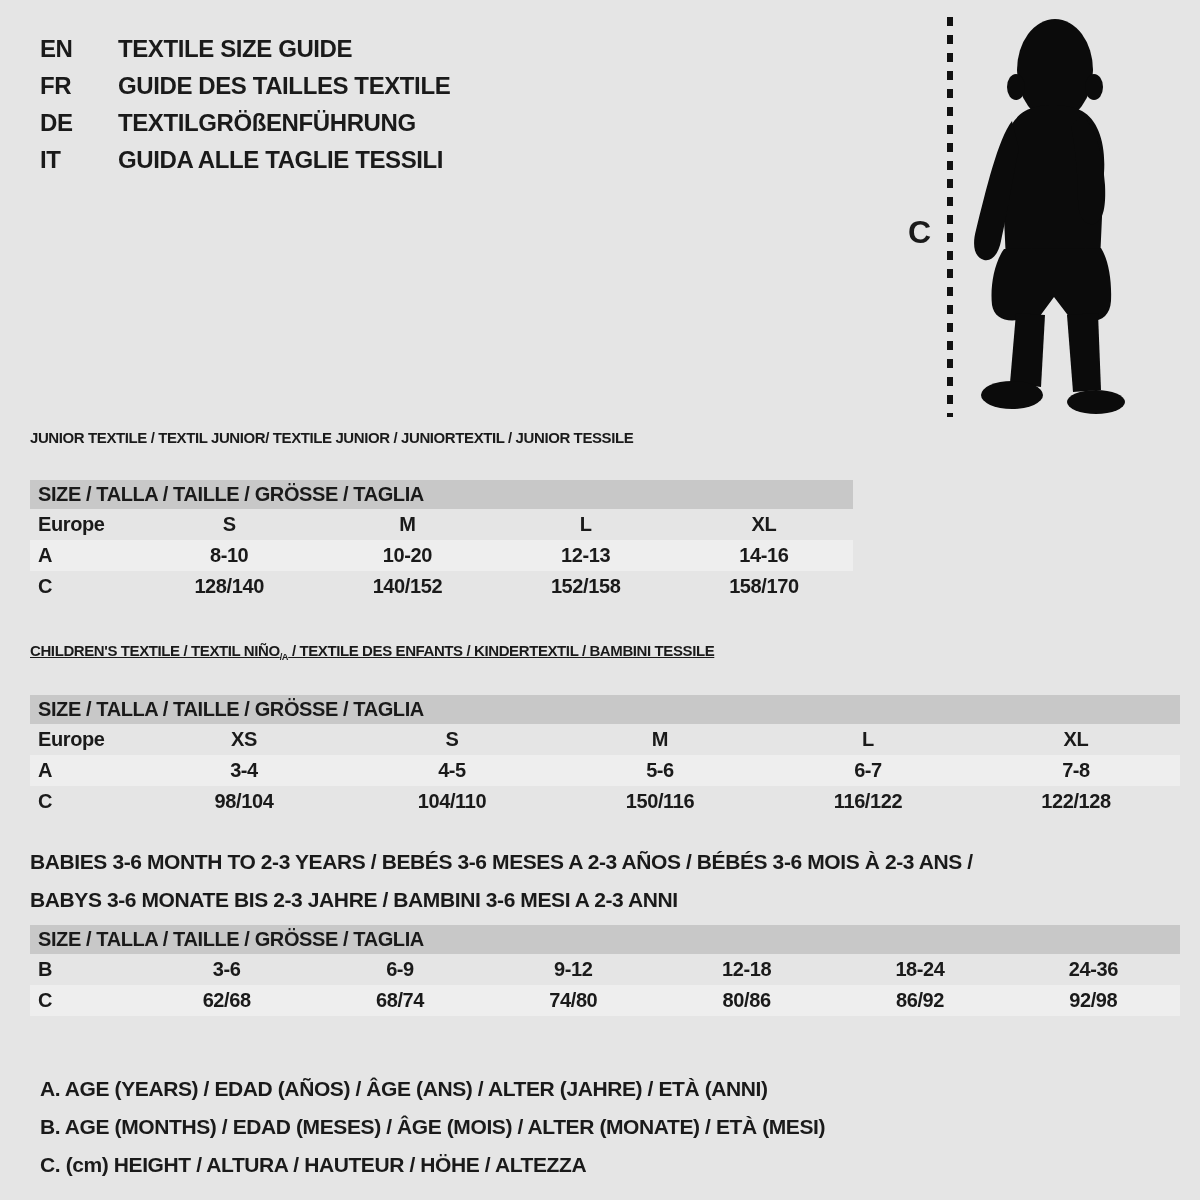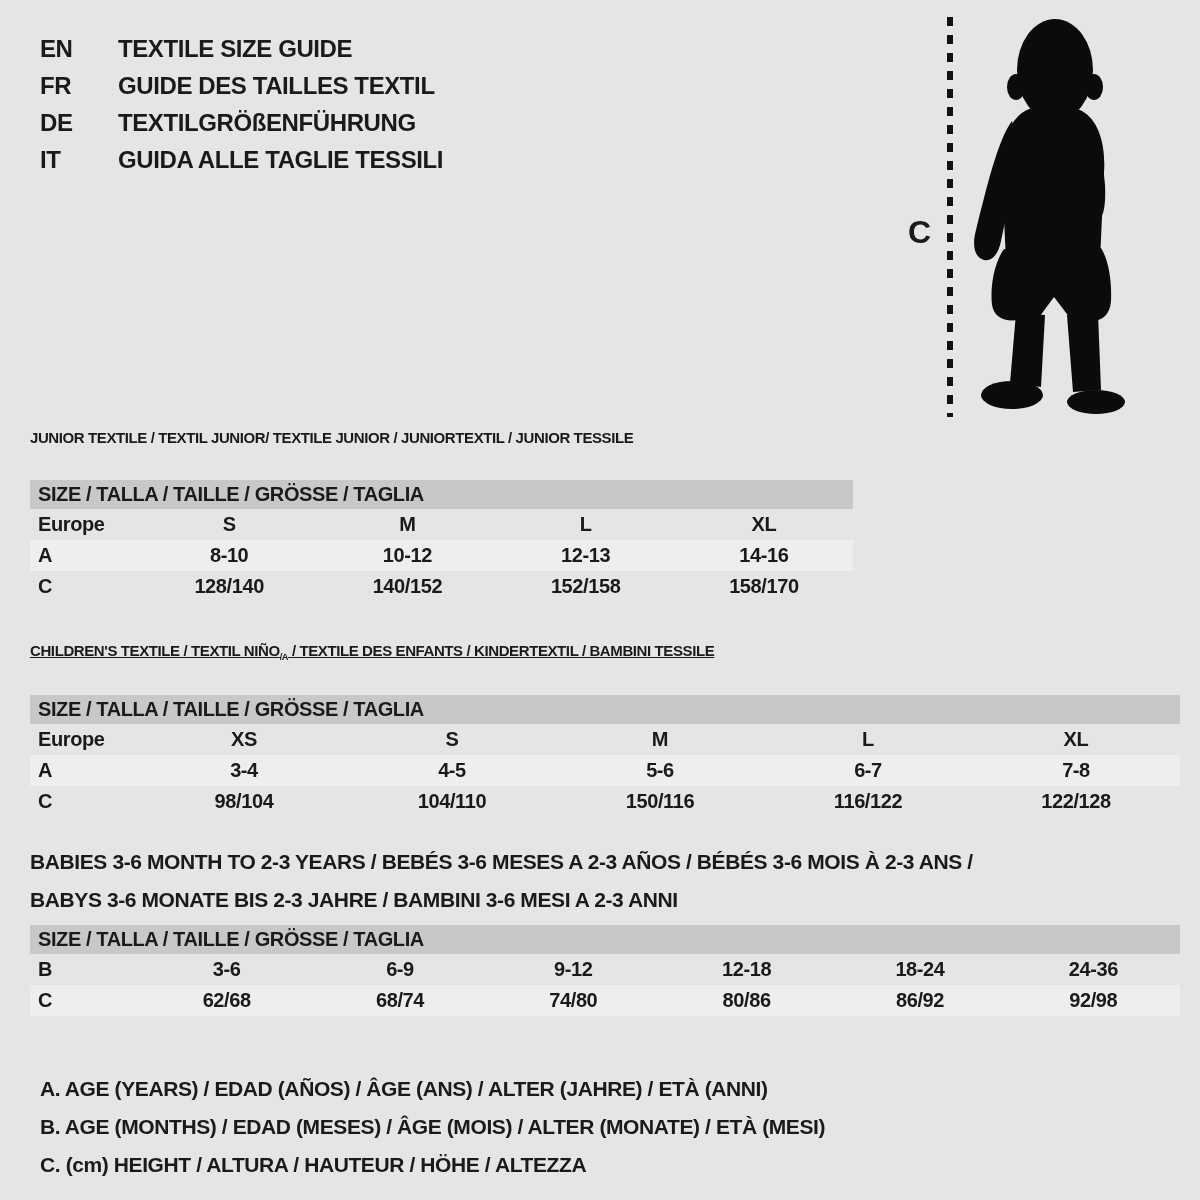--- a/index.html
+++ b/index.html
@@ -109,21 +109,21 @@
 
 <div id="page">
 
   <div class="lang-list">
     <div class="lang-row">
       <span class="lang-code">EN</span>
       <span class="lang-label">TEXTILE SIZE GUIDE</span>
     </div>
     <div class="lang-row">
       <span class="lang-code">FR</span>
-      <span class="lang-label">GUIDE DES TAILLES TEXTIL</span>
+      <span class="lang-label">GUIDE DES TAILLES TEXTILE</span>
     </div>
     <div class="lang-row">
       <span class="lang-code">DE</span>
       <span class="lang-label">TEXTILGRÖßENFÜHRUNG</span>
     </div>
     <div class="lang-row">
       <span class="lang-code">IT</span>
       <span class="lang-label">GUIDA ALLE TAGLIE TESSILI</span>
     </div>
   </div>
@@ -158,21 +158,21 @@
       <div class="t-row">
         <span class="row-label">Europe</span>
         <span class="cell">S</span>
         <span class="cell">M</span>
         <span class="cell">L</span>
         <span class="cell">XL</span>
       </div>
       <div class="t-row shaded">
         <span class="row-label">A</span>
         <span class="cell">8-10</span>
-        <span class="cell">10-12</span>
+        <span class="cell">10-20</span>
         <span class="cell">12-13</span>
         <span class="cell">14-16</span>
       </div>
       <div class="t-row">
         <span class="row-label">C</span>
         <span class="cell">128/140</span>
         <span class="cell">140/152</span>
         <span class="cell">152/158</span>
         <span class="cell">158/170</span>
       </div>

